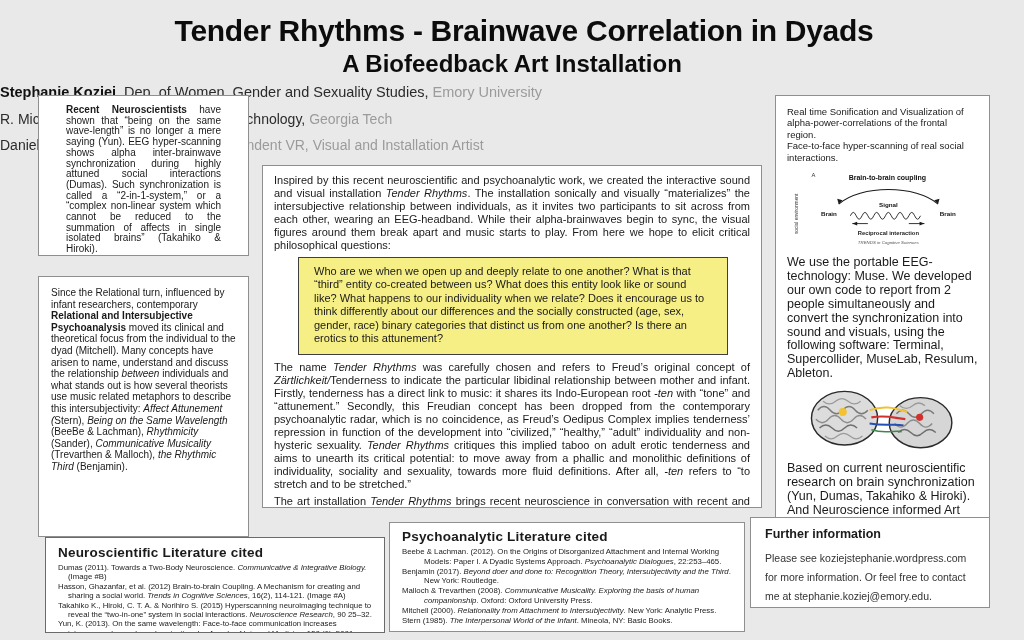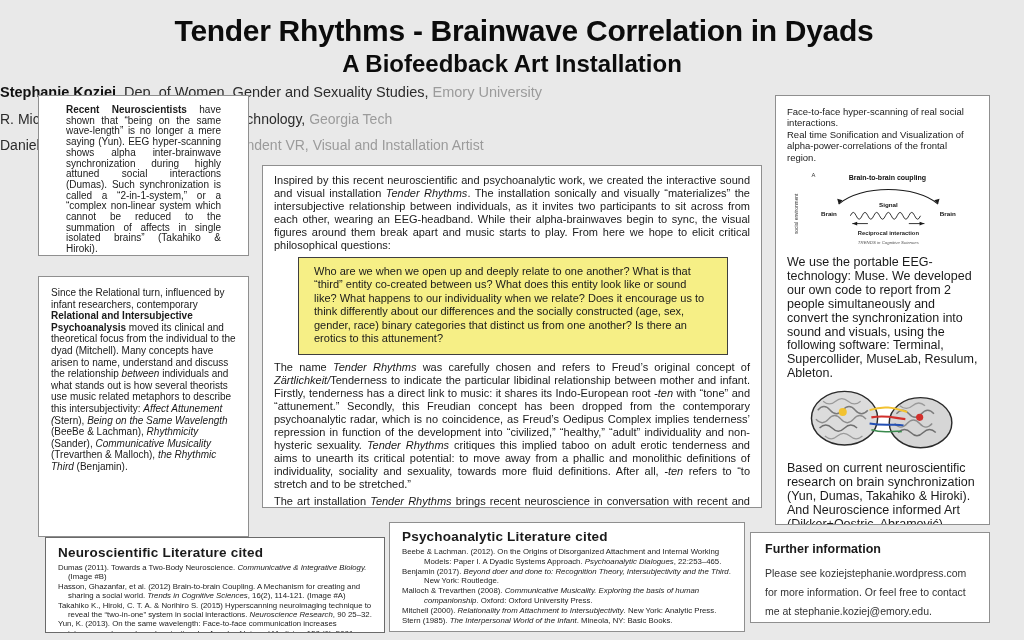--- a/index.html
+++ b/index.html
@@ -44,21 +44,21 @@
   #right-box .bigtext{margin:7px 0 0 0;font-size:12.5px;line-height:13.9px;}
   .figure{display:block;margin:4px auto 0 auto;}
   
   #bottom-left{left:45px;top:537px;width:340px;height:96px;padding:7px 12px;border-width:1.5px;border-color:#6a6a6a;overflow:hidden;}
   #bottom-left h3, #bottom-center h3{margin:0 0 3px 0;font-size:13.5px;font-weight:bold;letter-spacing:0.2px;}
   .refs{list-style:none;margin:0;padding:0;}
   .refs li{font-size:7.8px;line-height:9.4px;color:#222;}
   #bottom-left .refs li{padding-left:10px;text-indent:-10px;}
   #bottom-center{left:389px;top:522px;width:356px;height:110px;padding:6px 12px;overflow:hidden;}
   #bottom-center .refs li{padding-left:22px;text-indent:-22px;line-height:9.8px;}
-  #bottom-right{left:750px;top:532px;width:240px;height:91px;padding:9px 14px;overflow:hidden;}
+  #bottom-right{left:750px;top:517px;width:240px;height:91px;padding:9px 14px;overflow:hidden;}
   #bottom-right h3{margin:0 0 8px 0;font-size:12.5px;font-weight:bold;}
   #bottom-right p{margin:0;font-size:10.5px;line-height:19px;color:#333;}
   
   .s-b{font-weight:bold;}
   .s-i{font-style:italic;}
 </style>
 </head>
 <body>
 
 <h1 class="title">Tender Rhythms - Brainwave Correlation in Dyads</h1>
@@ -85,22 +85,22 @@
 <section class="panel" id="center-box">
   <p><span>Inspired by this recent neuroscientific and psychoanalytic work, we created the interactive sound and visual installation </span><span class="s-i">Tender Rhythms</span><span>. The installation sonically and visually “materializes” the intersubjective relationship between individuals, as it invites two participants to sit across from each other, wearing an EEG-headband. While their alpha-brainwaves begin to sync, the visual figures around them break apart and music starts to play. From here we hope to elicit critical philosophical questions:</span></p>
   <div id="question-box">
     <p>Who are we when we open up and deeply relate to one another? What is that “third” entity co-created between us? What does this entity look like or sound like? What happens to our individuality when we relate? Does it encourage us to think differently about our differences and the socially constructed (age, sex, gender, race) binary categories that distinct us from one another? Is there an erotics to this attunement?</p>
   </div>
   <p class="center-para"><span>The name </span><span class="s-i">Tender Rhythms</span><span> was carefully chosen and refers to Freud’s original concept of </span><span class="s-i">Zärtlichkeit/</span><span>Tenderness to indicate the particular libidinal relationship between mother and infant. Firstly, tenderness has a direct link to music: it shares its Indo-European root </span><span class="s-i">-ten</span><span> with “tone” and “attunement.” Secondly, this Freudian concept has been dropped from the contemporary psychoanalytic radar, which is no coincidence, as Freud’s Oedipus Complex implies tenderness’ repression in function of the development into “civilized,” “healthy,” “adult” individuality and non-hysteric sexuality. </span><span class="s-i">Tender Rhythms</span><span> critiques this implied taboo on adult erotic tenderness and aims to unearth its critical potential: to move away from a phallic and monolithic definitions of individuality, sociality and sexuality, towards more fluid definitions. After all, </span><span class="s-i">-ten</span><span> refers to “to stretch and to be stretched.”</span></p>
   <p class="center-para"><span>The art installation </span><span class="s-i">Tender Rhythms</span><span> brings recent neuroscience in conversation with recent and classic psychoanalysis, and suggests that when we tenderly connect with one another, we create a complex non-linear 2-in-1 system which transcends the summation of both our isolated selves and a mere binary sociality. Additionally we suggest that this tenderness is erotic, yet of a non-phallic economy of desire.</span></p>
 </section>
 
 <section class="panel" id="right-box">
+  <p class="methods">Real time Sonification and Visualization of alpha-power-correlations of the frontal region.</p>
   <p class="methods">Face-to-face hyper-scanning of real social interactions.</p>
-  <p class="methods">Real time Sonification and Visualization of alpha-power-correlations of the frontal region.</p>
 
   <svg class="figure" viewBox="0 0 195 84" width="190" height="82" xmlns="http://www.w3.org/2000/svg">
     <text x="24" y="10" font-size="6" fill="#333">A</text>
     <text x="10" y="48" font-size="5" fill="#444" text-anchor="middle" transform="rotate(-90 10 48)">social environment</text>
     <text x="102" y="13" font-size="7.2" font-weight="bold" fill="#111" text-anchor="middle">Brain-to-brain coupling</text>
     <path d="M52,38 C74,18 132,18 154,38" stroke="#1a1a1a" stroke-width="1.1" fill="none"></path>
     <path d="M52,38 l-1.5,-5.5 l5.5,1.5 z" fill="#1a1a1a"></path>
     <path d="M154,38 l1.5,-5.5 l-5.5,1.5 z" fill="#1a1a1a"></path>
     <text x="42" y="50" font-size="6.4" font-weight="bold" fill="#111" text-anchor="middle">Brain</text>
     <text x="164" y="50" font-size="6.4" font-weight="bold" fill="#111" text-anchor="middle">Brain</text>

